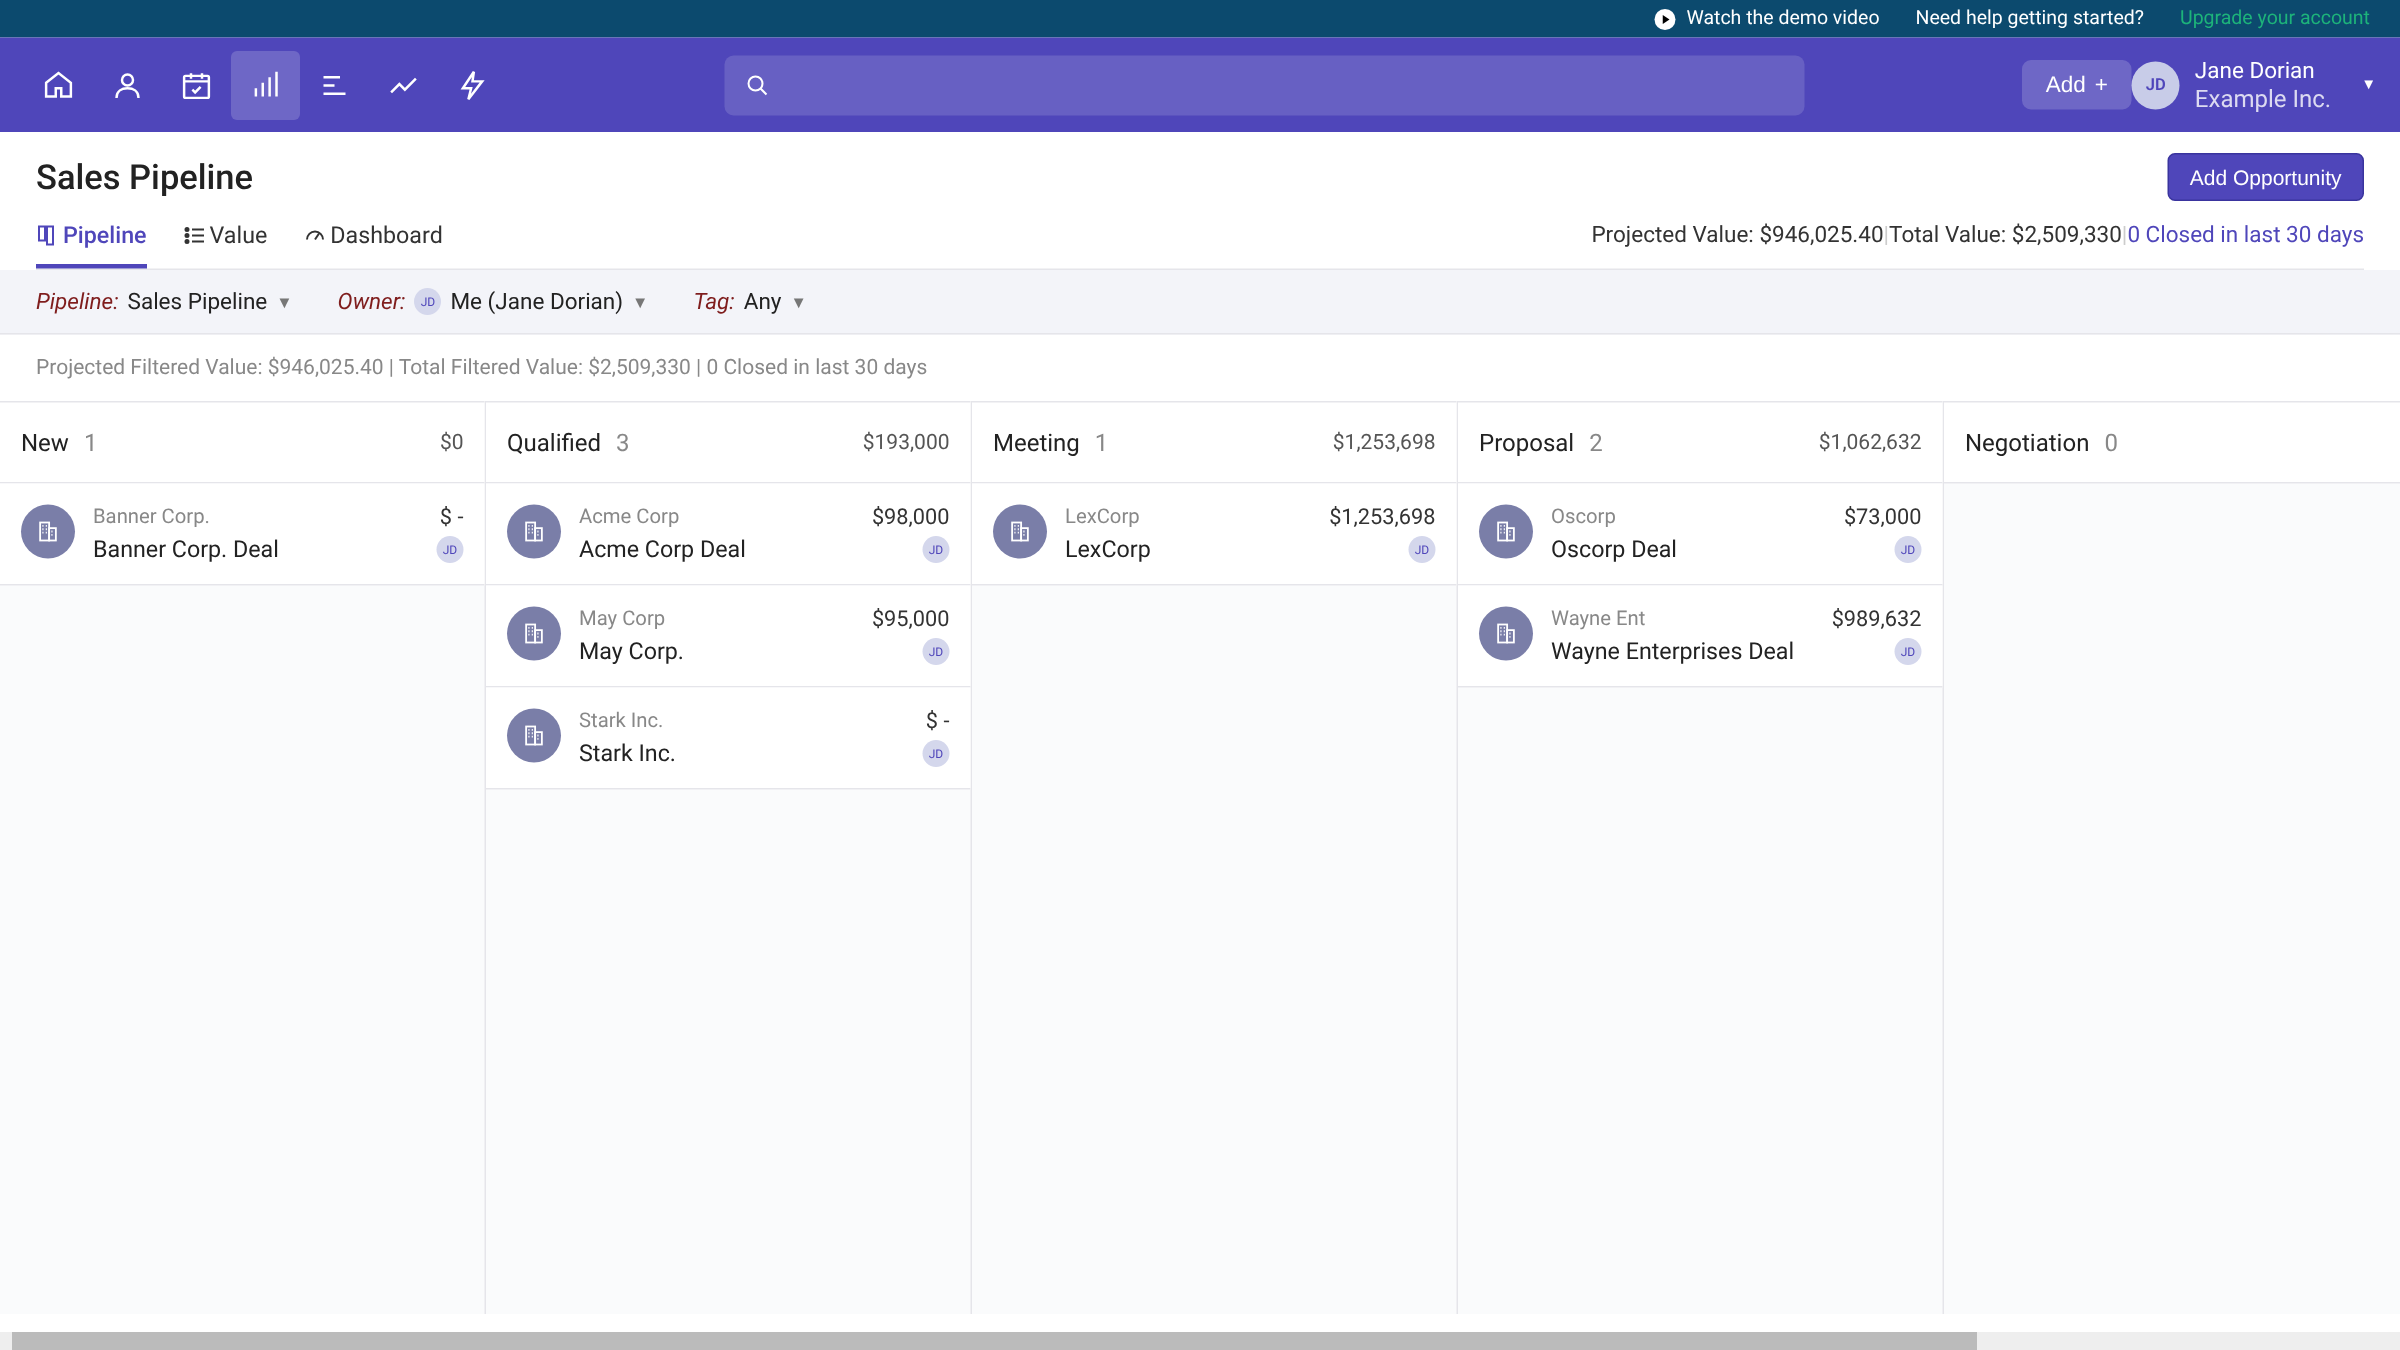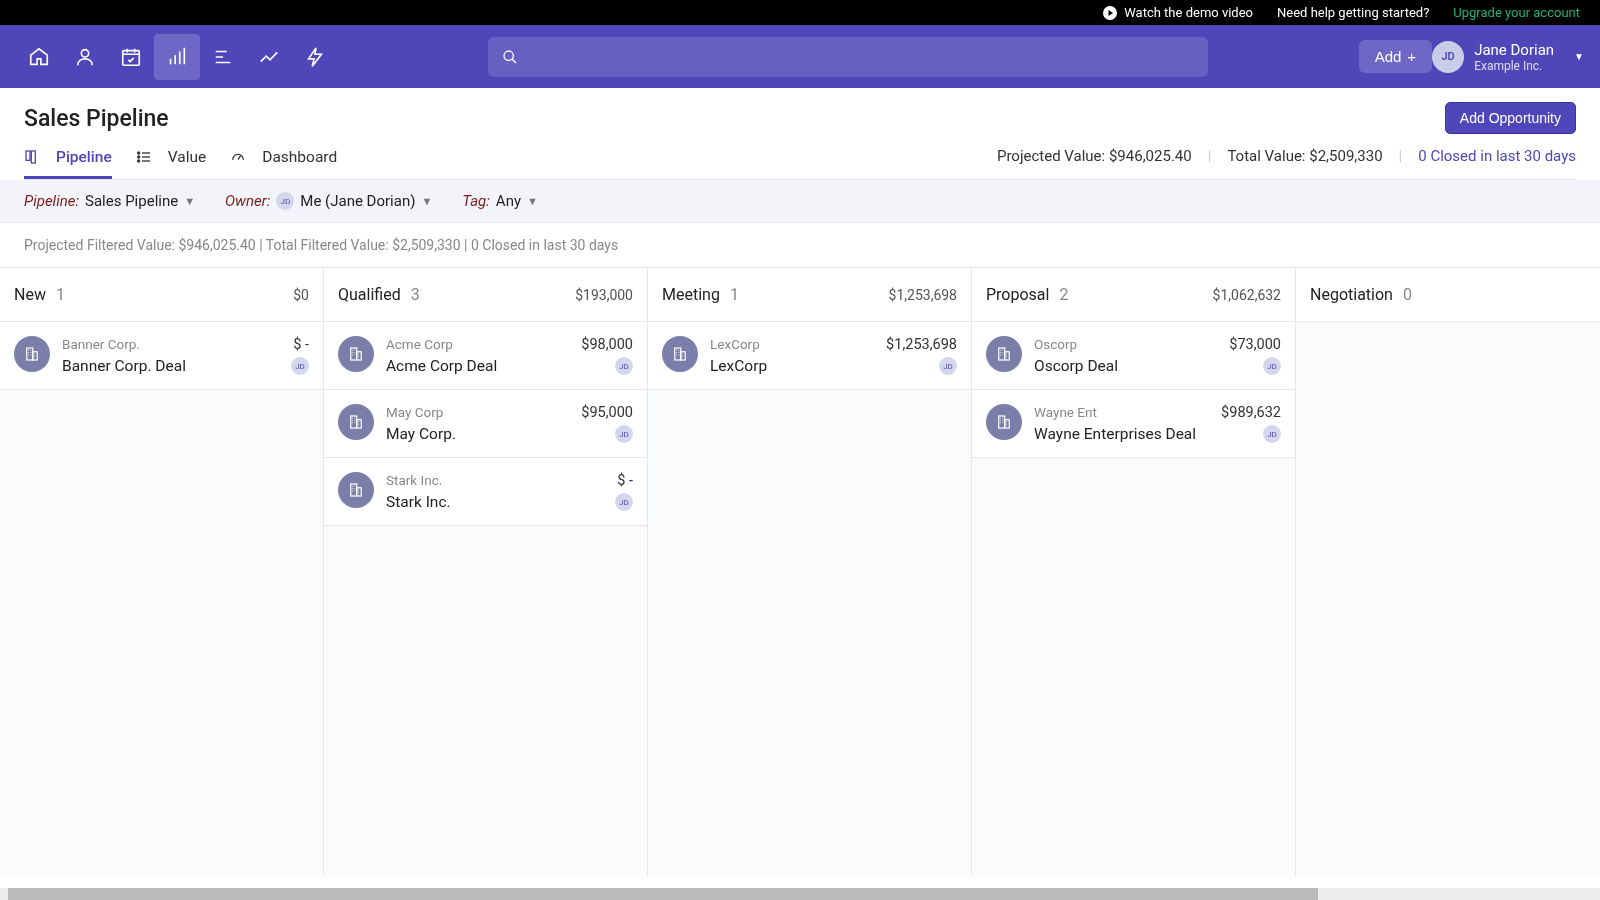--- a/index.html
+++ b/index.html
@@ -7,21 +7,21 @@
     font-family: -apple-system, BlinkMacSystemFont, "Segoe UI", Roboto, sans-serif;
     background: #fff;
     width: 1600px;
     height: 900px;
     overflow: hidden;
   }
 
   
   .top-black-bar {
     height: 25px;
-    background: #000000;
+    background: #0c4a6e;
     display: flex;
     justify-content: flex-end;
     align-items: center;
     gap: 24px;
     padding: 0 20px;
     font-size: 13px;
     color: #fff;
   }
   .top-demo { display: flex; align-items: center; gap: 6px; cursor: pointer; }
   .top-upgrade { color: #1db37a; cursor: pointer; }
@@ -66,21 +66,21 @@
   }
   .user-block { display: flex; align-items: center; gap: 10px; cursor: pointer; }
   .user-avatar {
     width: 32px; height: 32px; border-radius: 50%;
     background: #c8cce8;
     display: flex; align-items: center; justify-content: center;
     font-size: 11px; color: #4f46ba; font-weight: 600;
   }
   .user-text { color: #fff; }
   .user-name { font-size: 15px; }
-  .user-company { font-size: 12px; color: rgba(255,255,255,0.8); }
+  .user-company { font-size: 16px; color: rgba(255,255,255,0.8); }
   .user-caret { color: #fff; margin-left: 10px; font-size: 10px; }
 
   
   .subheader {
     background: #fff;
     padding: 14px 24px 0 24px;
   }
   .page-title-row {
     display: flex; justify-content: space-between; align-items: center;
     margin-bottom: 8px;
@@ -91,27 +91,27 @@
     border: 1px solid #3a349e;
     padding: 7px 14px; border-radius: 5px;
     font-size: 14px; cursor: pointer;
   }
   .tabs-row {
     display: flex; justify-content: space-between; align-items: center;
     border-bottom: 1px solid #e5e5ea;
   }
   .tabs { display: flex; gap: 24px; }
   .tab {
-    display: flex; align-items: center; gap: 16px;
+    display: flex; align-items: center; gap: 2px;
     padding: 6px 0 10px 0; cursor: pointer;
     font-size: 15.5px; color: #333;
     border-bottom: 3px solid transparent;
   }
   .tab.active { color: #4f46ba; border-bottom-color: #4f46ba; font-weight: 500; }
-  .stats { display: flex; gap: 16px; align-items: center; font-size: 15px; color: #333; padding-bottom: 10px; }
+  .stats { display: flex; align-items: center; font-size: 15px; color: #333; padding-bottom: 10px; }
   .stat-sep { color: #ccc; }
   .stat-closed { color: #4f46ba; }
 
   
   .filter-bar {
     background: #f3f4f9;
     padding: 12px 24px;
     display: flex; gap: 30px; align-items: center;
     font-size: 15px;
     border-bottom: 1px solid #e5e5ea;

